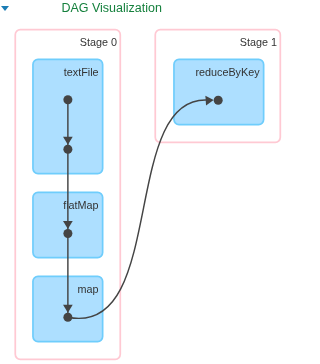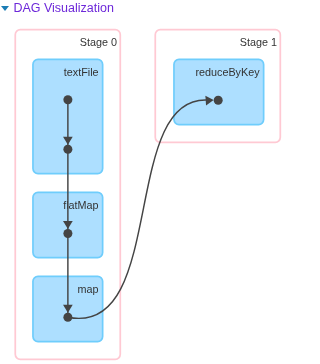--- a/index.html
+++ b/index.html
@@ -3,21 +3,21 @@
 <meta charset="utf-8">
 <title>DAG Visualization</title>
 <style>
   html,body{margin:0;padding:0;background:#ffffff;}
   body{width:288px;height:364px;overflow:hidden;font-family:"Liberation Sans",sans-serif;
        -webkit-font-smoothing:antialiased;}
   #root{position:relative;width:288px;height:364px;}
   .header{position:absolute;left:0;top:0;height:16px;display:flex;align-items:center;}
   .caret{width:0;height:0;border-left:4.3px solid transparent;border-right:4.3px solid transparent;
          border-top:5.1px solid #1b7db5;margin-left:1.4px;margin-right:4px;margin-top:1px;}
-  .header-title{color:#6d28d9;font-size:12.5px;line-height:14px;white-space:nowrap;}
+  .header-title{color:#15803d;font-size:12.5px;line-height:14px;white-space:nowrap;margin-left:48px;}
   svg{position:absolute;left:0;top:0;}
   .node-label,.cluster-label{font-family:"Liberation Sans",sans-serif;font-size:10.8px;fill:#333333;}
 </style>
 </head>
 <body>
 
 <div id="root">
 
   <div class="header">
     <span class="caret"></span>

